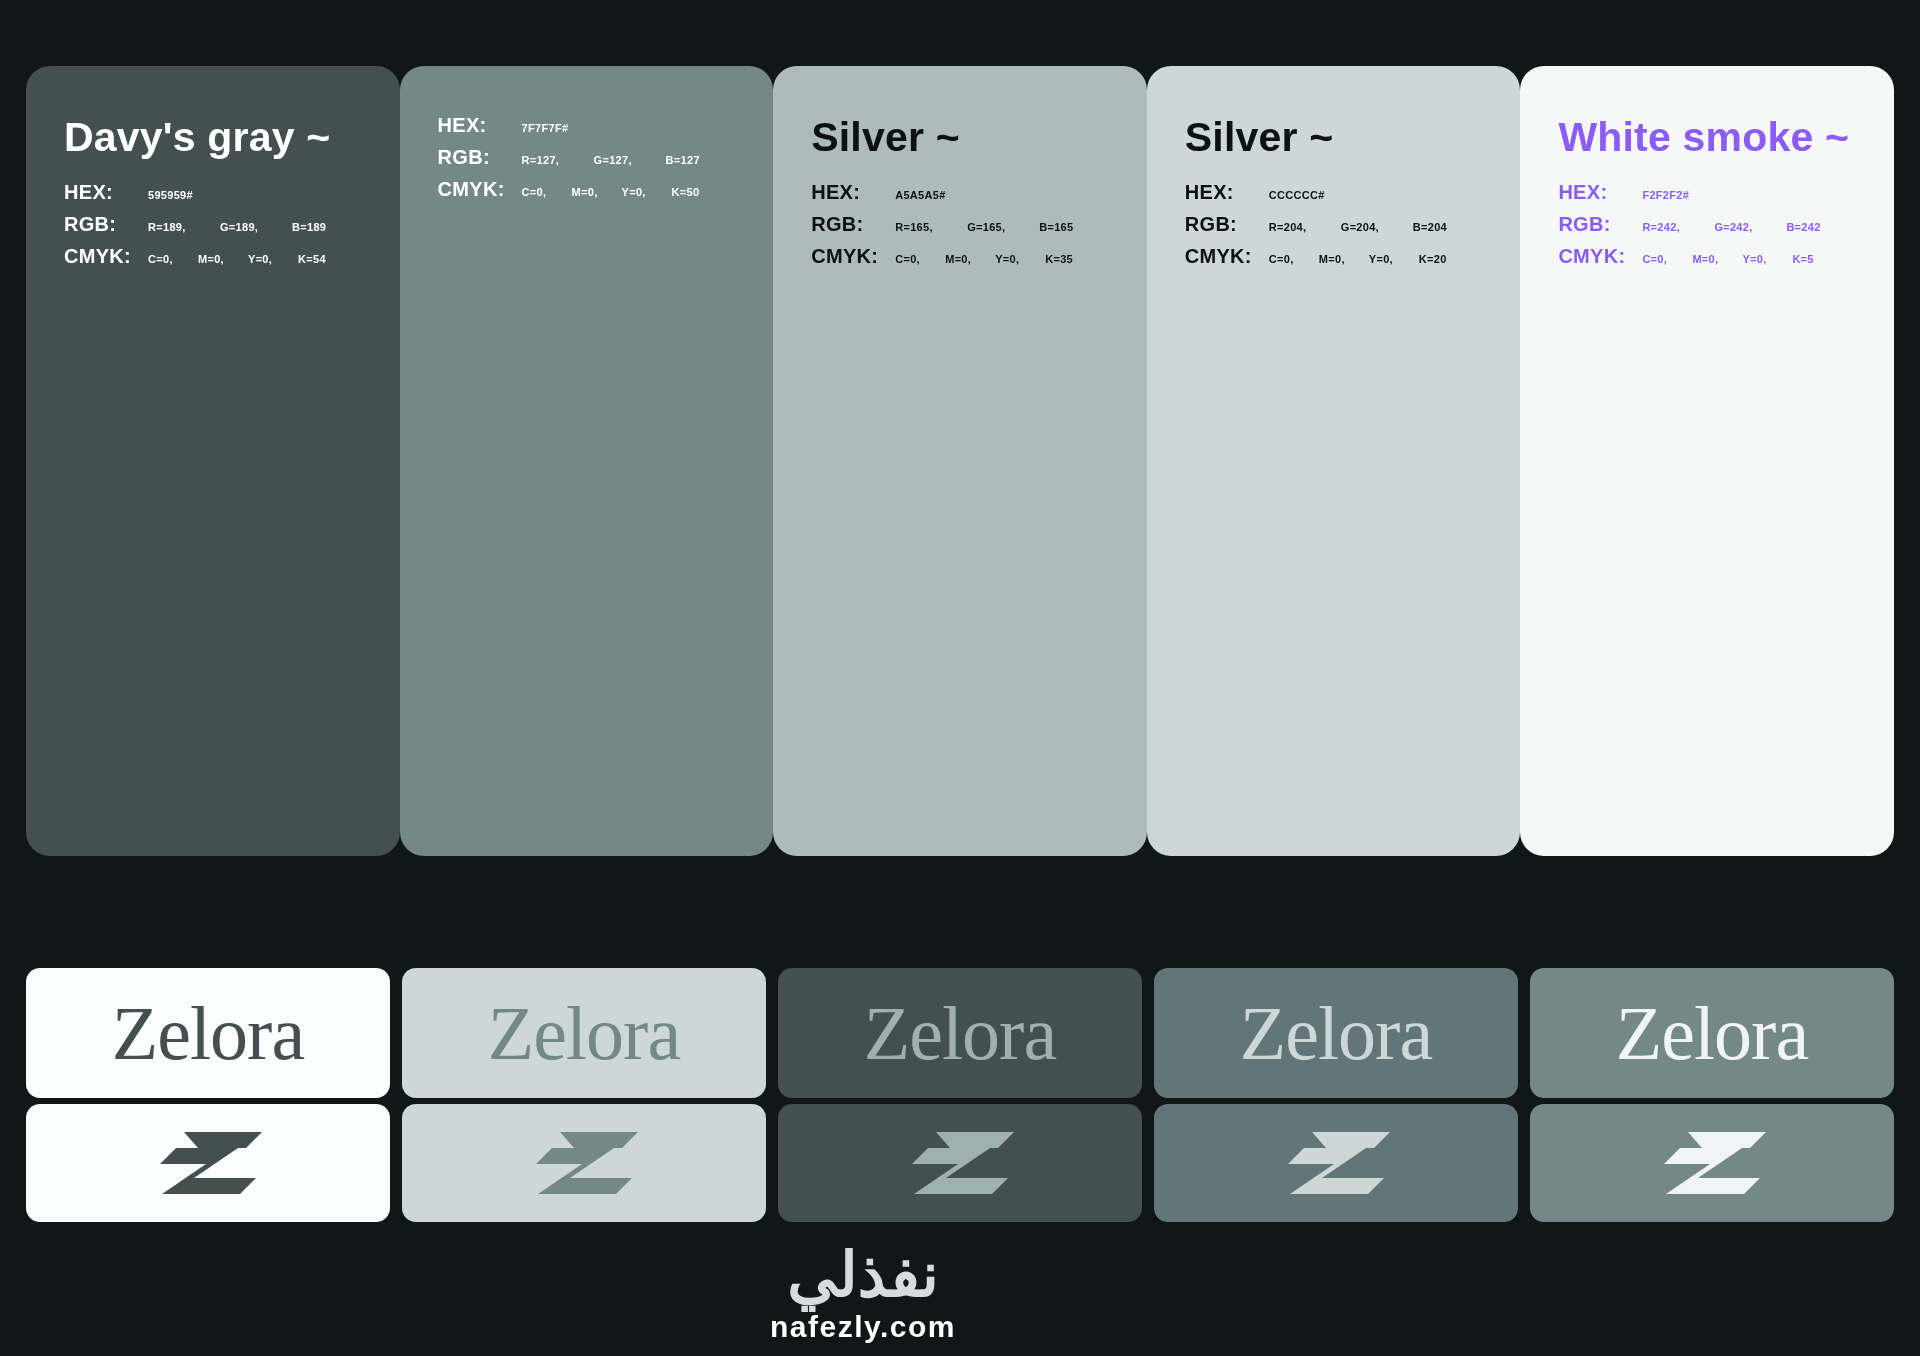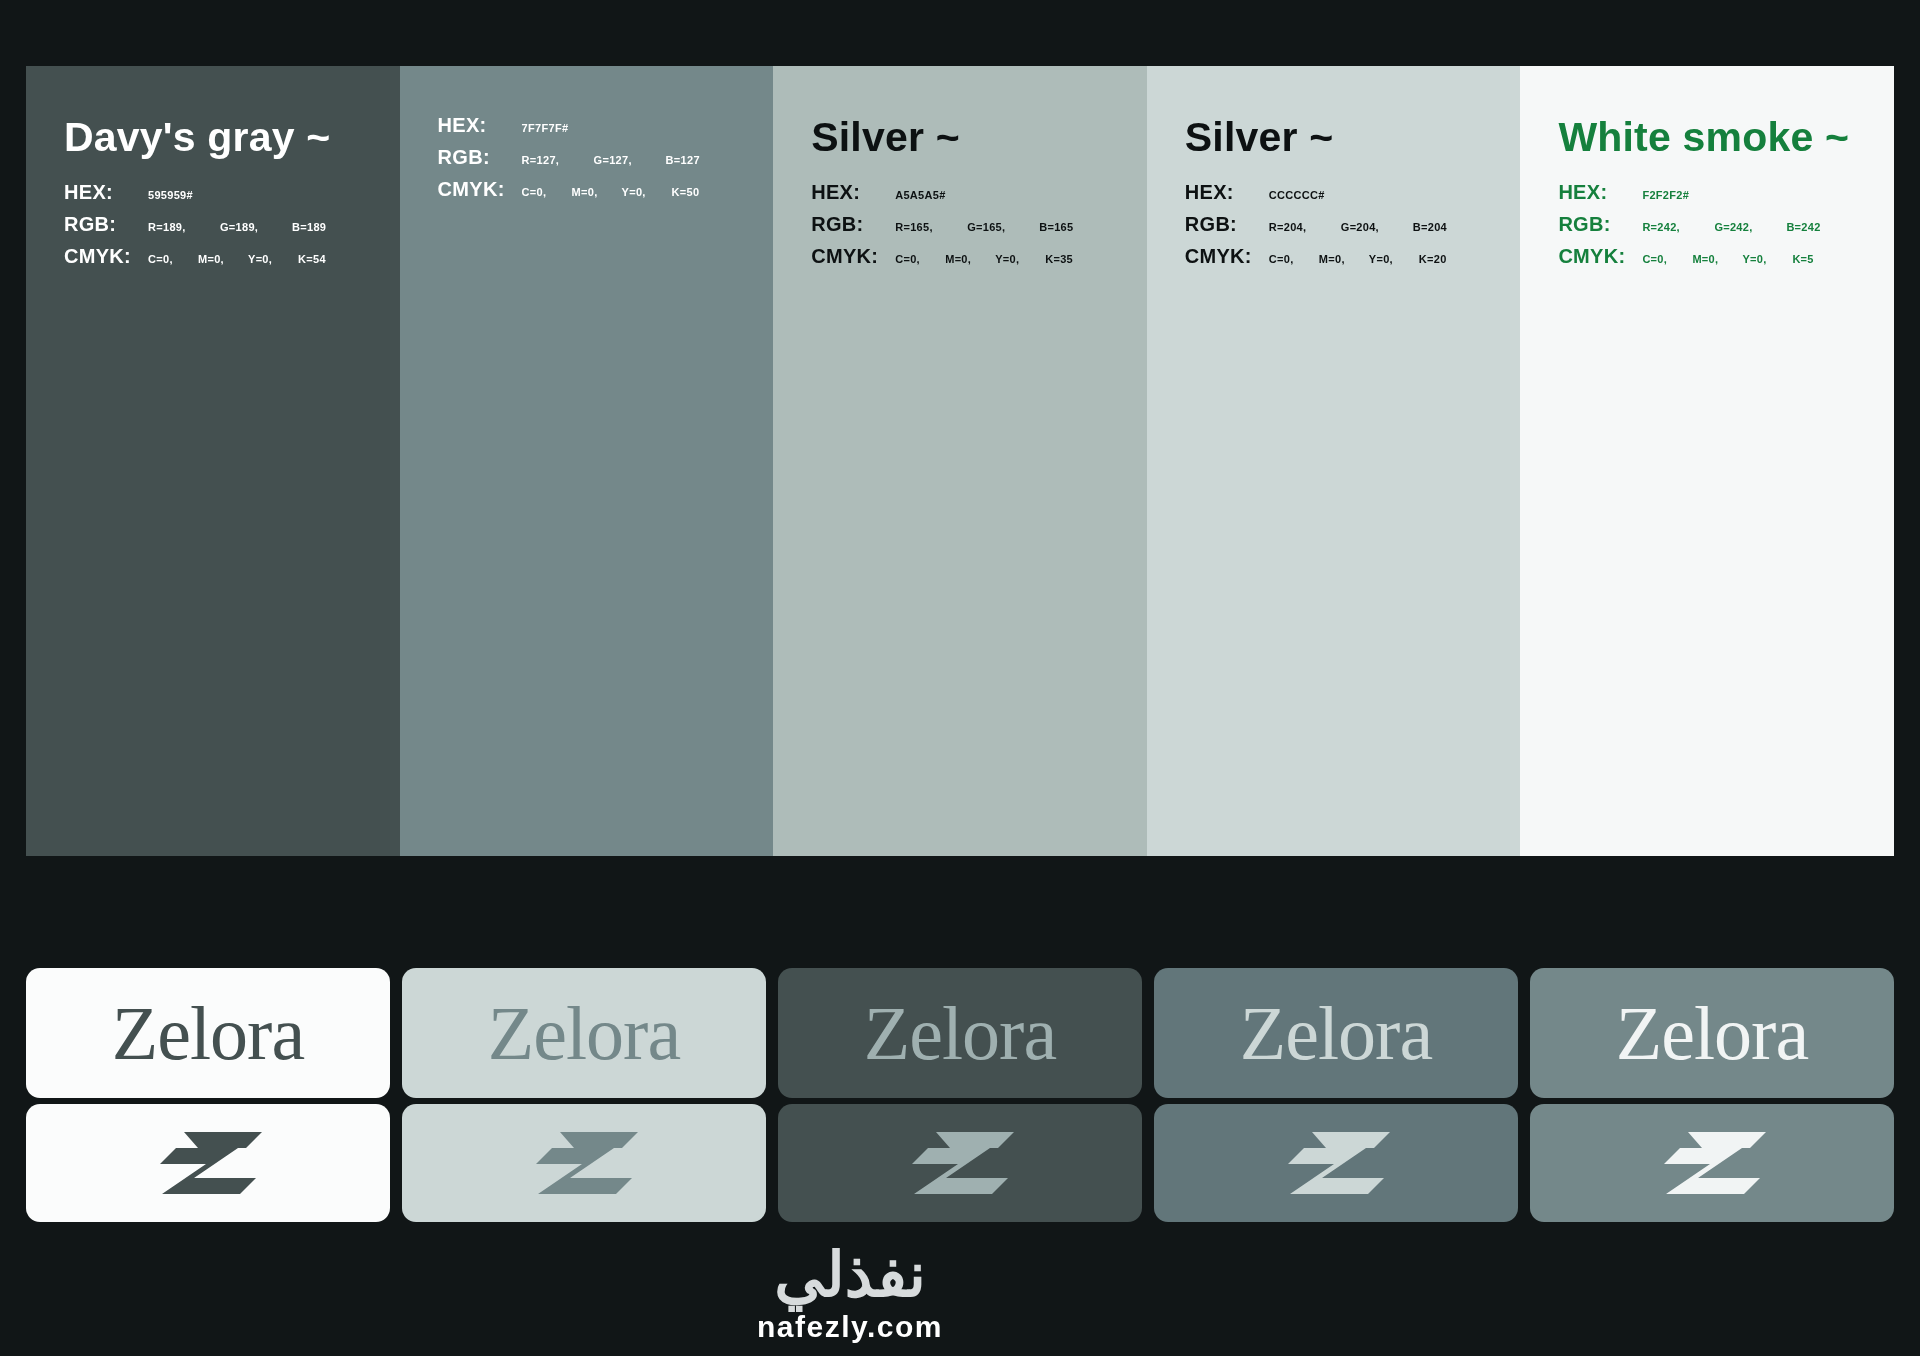--- a/index.html
+++ b/index.html
@@ -27,20 +27,21 @@
     width: 1868px;
     height: 790px;
     display: flex;
     overflow: hidden;
   }
 
   .swatch {
     flex: 1 1 0;
     position: relative;
     padding: 48px 0 0 38px;
+    border-radius: 24px;
   }
 
   .swatch-name {
     font-size: 41px;
     font-weight: bold;
     letter-spacing: 0.2px;
     line-height: 1.15;
     margin-bottom: 20px;
     white-space: nowrap;
   }
@@ -107,21 +108,21 @@
     font-weight: normal;
   }
 
   .mono-card { height: 118px; }
 
   .z-mark { width: 108px; height: 62px; display: block; }
 
   
   .watermark {
     position: absolute;
-    left: 0;
+    left: 13px;
     top: 1244px;
     width: 1700px;
     text-align: center;
     pointer-events: none;
   }
   .wm-ar {
     font-size: 62px;
     font-weight: bold;
     color: #d7dbdc;
     line-height: 1;
@@ -244,21 +245,21 @@
         <div class="spec-label">CMYK:</div>
         <div class="spec-values">
           <span class="vc">C=0,</span>
           <span class="vc">M=0,</span>
           <span class="vc">Y=0,</span>
           <span class="v-last">K=20</span>
         </div>
       </div>
     </div>
 
-    <div class="swatch" id="sw4" style="background: rgb(246, 248, 248); color: #15803d;">
+    <div class="swatch" id="sw4" style="background: rgb(246, 248, 248); color: #8b5cf6;">
       <div class="swatch-name">White smoke ~</div>
       <div class="spec-row">
         <div class="spec-label">HEX:</div>
         <div class="spec-values">
             <span class="v-last">F2F2F2#</span>
           </div>
       </div>
       <div class="spec-row">
         <div class="spec-label">RGB:</div>
         <div class="spec-values">

